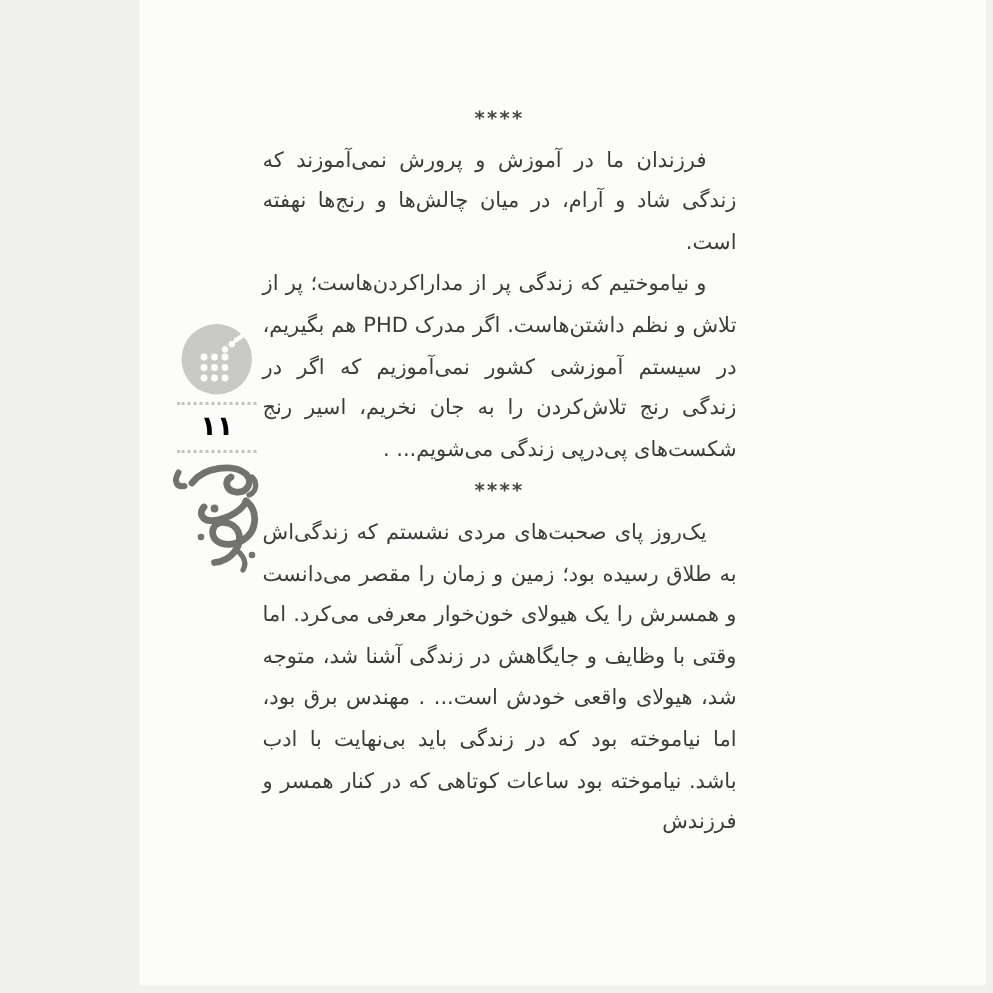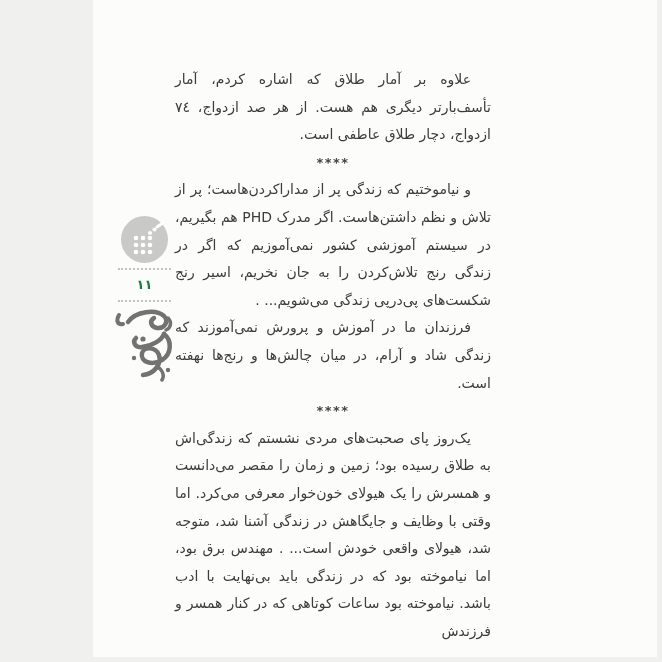--- a/index.html
+++ b/index.html
@@ -16,21 +16,21 @@
   .margin-deco { position:absolute; }
   .logo-circle { left:120px; top:215px; width:49px; height:49px; }
   .dotted-rule {
     left:118px; width:53px; height:0;
     border-top:2px dotted #c2c2c0;
   }
   .rule-1 { top:268px; }
   .rule-2 { top:300px; }
   .page-num {
     left:118px; top:276px; width:53px; text-align:center;
-    font-size:13px; font-weight:bold; color:#15803d; line-height:18px;
+    font-size:18px; font-weight:bold; color:#000000; line-height:18px;
   }
   .calligraphy { left:112px; top:306px; width:66px; height:76px; }
 
   
   .text-col {
     position:absolute; top:66px; right:171px; width:316px;
     direction:rtl; text-align:justify;
     font-size:14px; line-height:27.6px; color:#3c3c3c;
   }
   .para { margin:0; text-indent:20px; }
@@ -78,19 +78,18 @@
     <path d="M24,32 C20,36 23,42 30,41 C40,40 50,34 52,28" stroke-width="4.5"></path>
     <circle cx="31" cy="33" r="2.6" fill="#72726f" stroke="none"></circle>
     <path d="M52,28 C60,34 60,48 50,54 C40,60 28,56 30,47 C32,40 44,41 47,49 C50,58 42,68 31,69" stroke-width="4.5"></path>
     <path d="M45,60 C50,64 53,69 50,74" stroke-width="3.5"></path>
     <circle cx="22" cy="52" r="2.2" fill="#72726f" stroke="none"></circle>
     <circle cx="56" cy="64" r="2.2" fill="#72726f" stroke="none"></circle>
   </g>
 </svg>
 
 <div class="text-col">
-    <div class="para"><span>علاوه بر آمار طلاق که اشاره کردم، آمار تأسف‌بارتر دیگری هم هست. از هر صد ازدواج، ٧٤ ازدواج، دچار طلاق عاطفی است.</span></div>
     <div class="sep">****</div>
+    <div class="para"><span>فرزندان ما در آموزش و پرورش نمی‌آموزند که زندگی شاد و آرام، در میان چالش‌ها و رنج‌ها نهفته است.</span></div>
     <div class="para"><span>و نیاموختیم که زندگی پر از مداراکردن‌هاست؛ پر از تلاش و نظم داشتن‌هاست. اگر مدرک PHD هم بگیریم، در سیستم آموزشی کشور نمی‌آموزیم که اگر در زندگی رنج تلاش‌کردن را به جان نخریم، اسیر رنج شکست‌های پی‌درپی زندگی می‌شویم... .</span></div>
-    <div class="para"><span>فرزندان ما در آموزش و پرورش نمی‌آموزند که زندگی شاد و آرام، در میان چالش‌ها و رنج‌ها نهفته است.</span></div>
     <div class="sep">****</div>
     <div class="para"><span>یک‌روز پای صحبت‌های مردی نشستم که زندگی‌اش به طلاق رسیده بود؛ زمین و زمان را مقصر می‌دانست و همسرش را یک هیولای خون‌خوار معرفی می‌کرد. اما وقتی با وظایف و جایگاهش در زندگی آشنا شد، متوجه شد، </span><span class="bold">هیولای واقعی خودش است...</span><span> . مهندس برق بود، اما نیاموخته بود که در زندگی باید بی‌نهایت با ادب باشد. نیاموخته بود ساعات کوتاهی که در کنار همسر و فرزندش</span></div>
   </div>
 
 </body></html>

